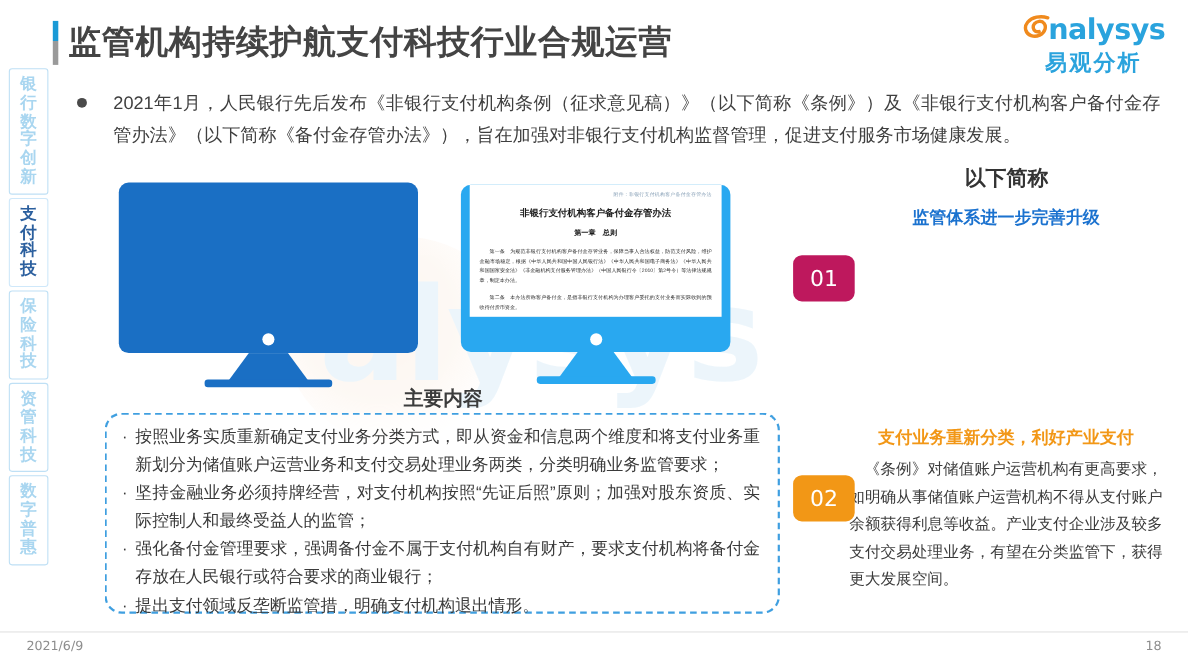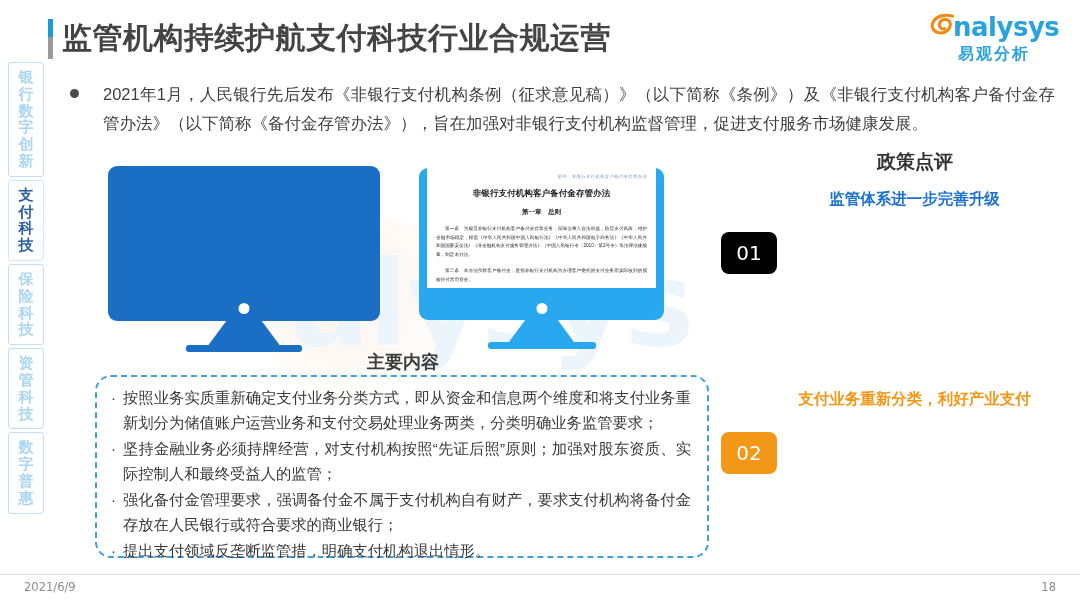--- a/index.html
+++ b/index.html
@@ -44,21 +44,21 @@
     white-space:nowrap; z-index:3;
   }
   
   #logo{ position:absolute; right:22px; top:12px; width:128px; height:58px; z-index:3;}
   #logo .logo-row{ display:flex; align-items:center; height:30px;}
   #logo .logo-word{
     font-size:26px; font-weight:700; color:#2aa3dd; letter-spacing:-.5px;
     font-family:"DejaVu Sans",sans-serif; line-height:26px;
   }
   #logo .logo-cn{
-    font-size:16px; font-weight:700; color:#2aa3dd; letter-spacing:2px;
+    font-size:20px; font-weight:700; color:#2aa3dd; letter-spacing:2px;
     text-align:center; margin-top:2px;
   }
   #logo .swoosh{ margin-right:-3px; }
   
   #sidebar{ position:absolute; left:8px; top:62px; width:36px; z-index:3; }
   .side-tab{
     width:36px; border:1.5px solid #bfe0f5; border-radius:3px;
     background:#fff; margin-bottom:3px;
     display:flex; flex-direction:column; align-items:center; justify-content:center;
     padding:6px 0; font-size:15px; font-weight:700; line-height:1.12;
@@ -150,21 +150,21 @@
   #policy-title{
     position:absolute; left:770px; top:149px; width:290px; text-align:center;
     font-size:19px; font-weight:700; color:#333; z-index:3;
   }
   .badge{
     position:absolute; width:56px; height:42px; border-radius:8px;
     color:#fff; font-size:20px; font-weight:500; z-index:4;
     display:flex; align-items:center; justify-content:center;
     font-family:"DejaVu Sans",sans-serif;
   }
-  #badge-01{ left:721px; top:232px; background:#000000; }
+  #badge-01{ left:721px; top:232px; background:#be185d; }
   #badge-02{ left:721px; top:432px; background:#f29716; }
   .policy-block{ position:absolute; width:285px; z-index:3; }
   #policy-1{ left:772px; top:188px; }
   #policy-2{ left:772px; top:388px; }
   .policy-head{
     font-size:15.5px; font-weight:700; text-align:center; line-height:22px;
   }
   #policy-1 .policy-head{ color:#1b72cf; }
   #policy-2 .policy-head{ color:#f29716; }
   .policy-body{
@@ -293,33 +293,34 @@
   <div class="mc-item">
     <span class="mc-bullet">·</span>
     <span class="mc-text">强化备付金管理要求，强调备付金不属于支付机构自有财产，要求支付机构将备付金存放在人民银行或符合要求的商业银行；</span>
   </div>
   <div class="mc-item">
     <span class="mc-bullet">·</span>
     <span class="mc-text">提出支付领域反垄断监管措，明确支付机构退出情形。</span>
   </div>
 </div>
 
-<div id="policy-title">政策点评</div>
+<div id="policy-title">以下简称</div>
 
 <div class="badge" id="badge-01">
   <span>01</span>
 </div>
 <div class="policy-block" id="policy-1">
   <div class="policy-head">监管体系进一步完善升级</div>
 </div>
 
 <div class="badge" id="badge-02">
   <span>02</span>
 </div>
 <div class="policy-block" id="policy-2">
   <div class="policy-head">支付业务重新分类，利好产业支付</div>
+  <div class="policy-body">《条例》对储值账户运营机构有更高要求，如明确从事储值账户运营机构不得从支付账户余额获得利息等收益。产业支付企业涉及较多支付交易处理业务，有望在分类监管下，获得更大发展空间。</div>
 </div>
 
 <div id="footer-line"></div>
 <div id="footer">
   <span class="f-date">2021/6/9</span>
   <span class="f-page">18</span>
 </div>
 
 </body></html>

